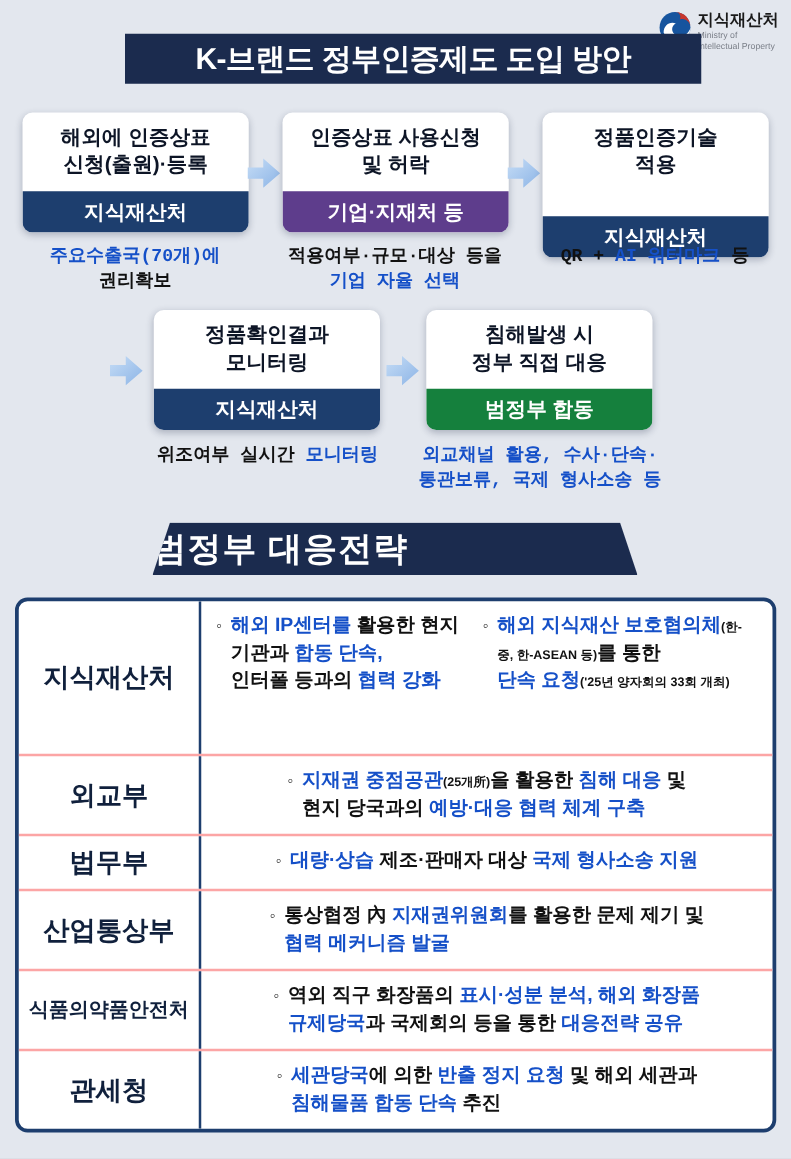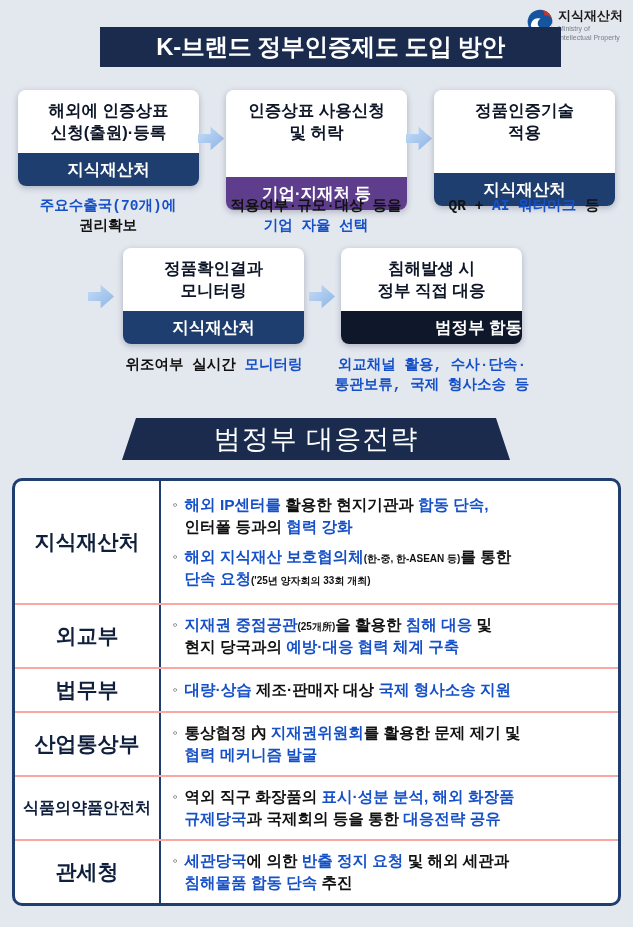--- a/index.html
+++ b/index.html
@@ -32,21 +32,21 @@
   .ftitle {
     height:63px; display:flex; align-items:center; justify-content:center;
     text-align:center; font-size:16.5px; font-weight:bold; color:#0d1526;
     white-space:pre-line; line-height:1.3; padding:18px 4px;
   }
   .ffoot {
     height:33px; display:flex; align-items:center; justify-content:center;
     font-size:16.5px; font-weight:bold; color:#fff; background:#1d3e6e;
   }
   #fbox1 { left:18px;  top:90px; }
-  #fbox2 { left:226px; top:90px;gap:24px; }
+  #fbox2 { left:226px; top:90px; }
   #fbox3 { left:434px; top:90px;gap:20px; }
   #fbox4 { left:123px; top:248px; }
   #fbox5 { left:341px; top:248px; }
 
   .arrow { position:absolute; width:27px; height:27px; }
   #arr1 { left:198px; top:125px; }
   #arr2 { left:406px; top:125px; }
   #arr3 { left:88px;  top:283px; }
   #arr4 { left:309px; top:283px; }
 
@@ -57,40 +57,40 @@
   #cap1 { left:8px;   top:196px; width:200px; }
   #cap2 { left:216px; top:196px; width:200px; }
   #cap3 { left:424px; top:196px; width:200px; }
   #cap4 { left:114px; top:355px; width:200px; }
   #cap5 { left:314px; top:355px; width:236px; }
 
   
   .ribbon {
     position:absolute; left:122px; top:418px; width:388px; height:42px;
     background:#1b2b4e; color:#fff;
-    display:flex; align-items:center; justify-content:center;
-    font-size:27px; font-weight:normal; letter-spacing:1px;
+    display:flex; align-items:center; justify-content:flex-start;
+    font-size:27px; font-weight:bold; letter-spacing:1px;
     clip-path:polygon(14px 0, calc(100% - 14px) 0, 100% 100%, 0 100%);
   }
 
   
   .stable {
     position:absolute; left:12px; top:478px; width:609px;
     background:#fff; border:3px solid #1d3e6e; border-radius:10px; overflow:hidden;
   }
   .trow { display:flex; border-top:2px solid #fca5a5; }
   .trow:first-child { border-top:none; }
   .tlabel {
     flex:0 0 146px; border-right:2px solid #1d3e6e;
     display:flex; align-items:center; justify-content:center;
     font-size:21px; font-weight:bold; color:#10203c; text-align:center; padding:2px;
   }
   .tlabel.small { font-size:16px; }
   .tcontent {
-    flex:1; padding:9px 12px; display:flex; flex-direction:column;
+    flex:1; padding:9px 12px; display:flex; flex-direction:row;
     justify-content:center; gap:8px;
   }
   .bullet { display:flex; gap:7px; font-size:15.5px; font-weight:bold; color:#111; line-height:1.42; }
   .bullet::before { content:"◦"; font-size:13px; color:#2b2b2b; line-height:1.7; }
   .btext { white-space:pre-line; }
   .c-blue { color:#1550c8; }
   .sm { font-size:10px; }
   .h122 { min-height:122px; }
   .h62  { min-height:62px; }
   .h44  { min-height:44px; }
@@ -173,21 +173,21 @@
     </div>
   </div>
 
   <svg class="arrow" id="arr4" viewBox="0 0 30 28">
     <polygon points="0,9 14,9 14,1 29,14 14,27 14,19 0,19" fill="url(#agrad)"></polygon>
   </svg>
 
   <div class="fbox" id="fbox5">
     <div class="ftitle">침해발생 시
 정부 직접 대응</div>
-    <div class="ffoot" style="background-color: #0f172a; justify-content: flex-end;">
+    <div class="ffoot" style="background-color: #15803d;">
       <span>범정부 합동</span>
     </div>
   </div>
 
   <div class="cap" id="cap4"><span>위조여부 실시간 </span><span class="c-blue">모니터링</span></div>
   <div class="cap" id="cap5"><span class="c-blue">외교채널 활용, 수사·단속·
 통관보류, 국제 형사소송 등</span></div>
 
   <div class="ribbon" style="background-color: rgb(27, 43, 78);">
     <span>범정부 대응전략</span>

